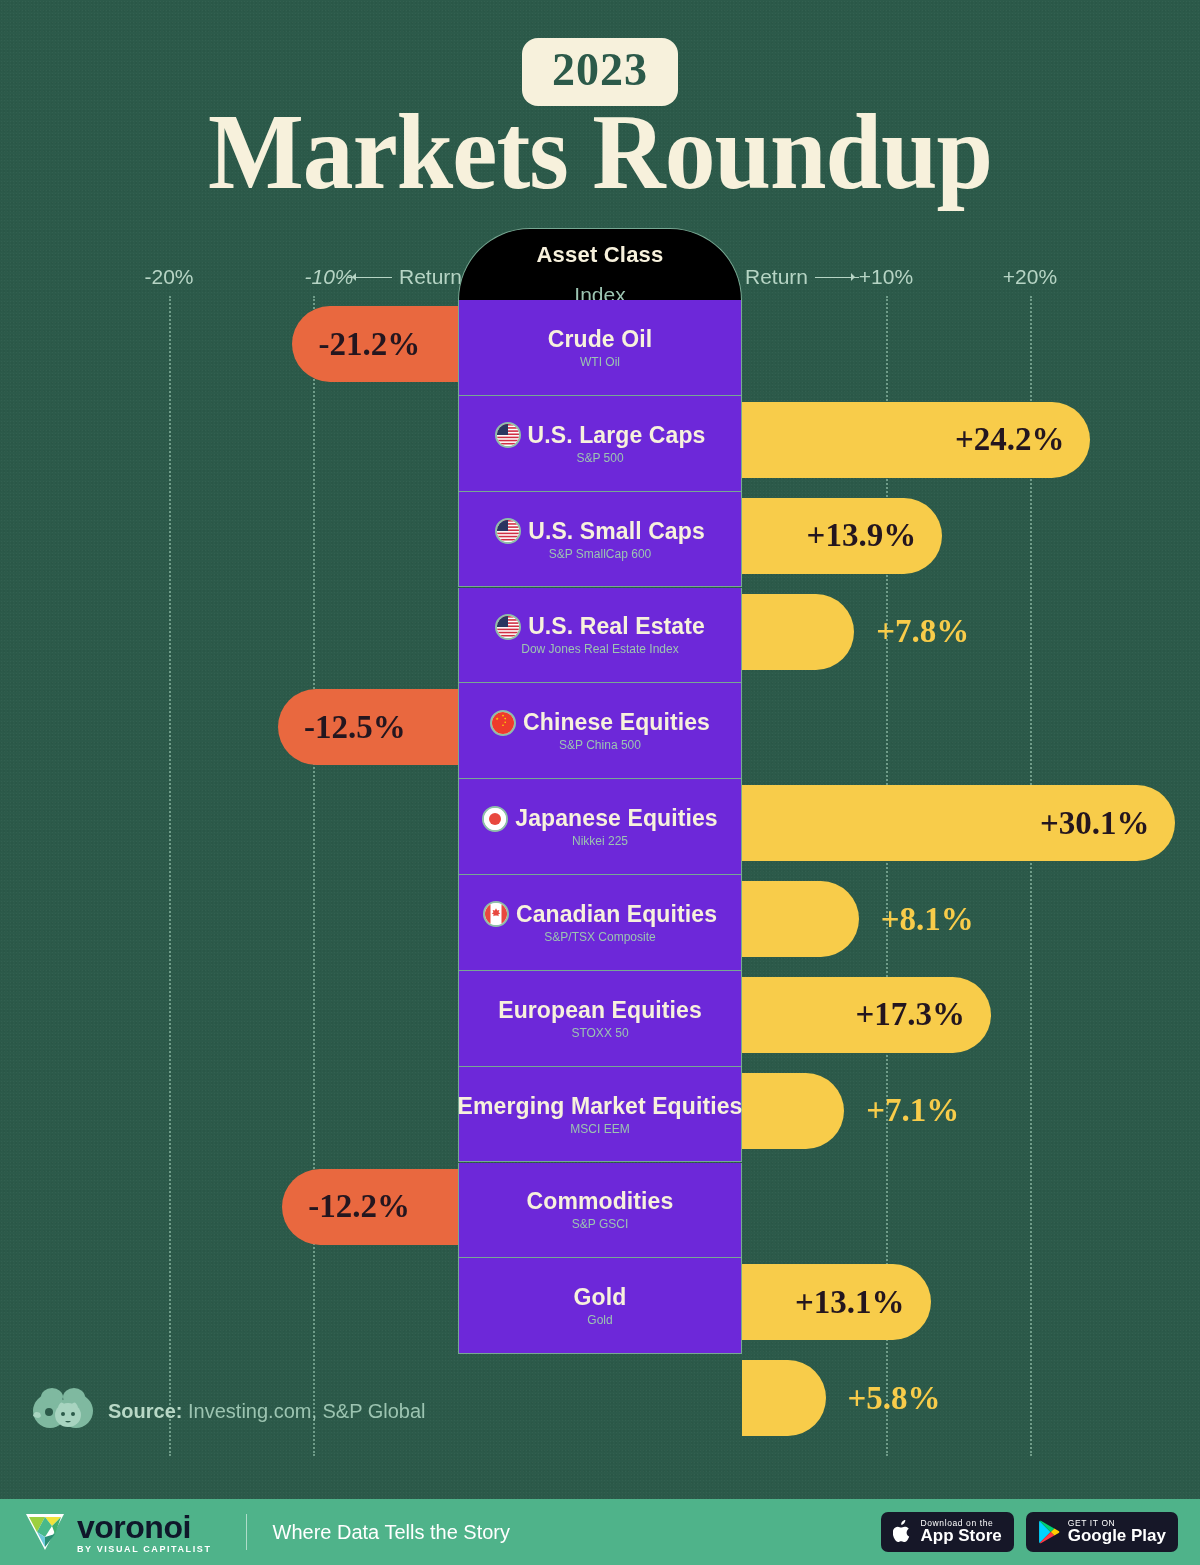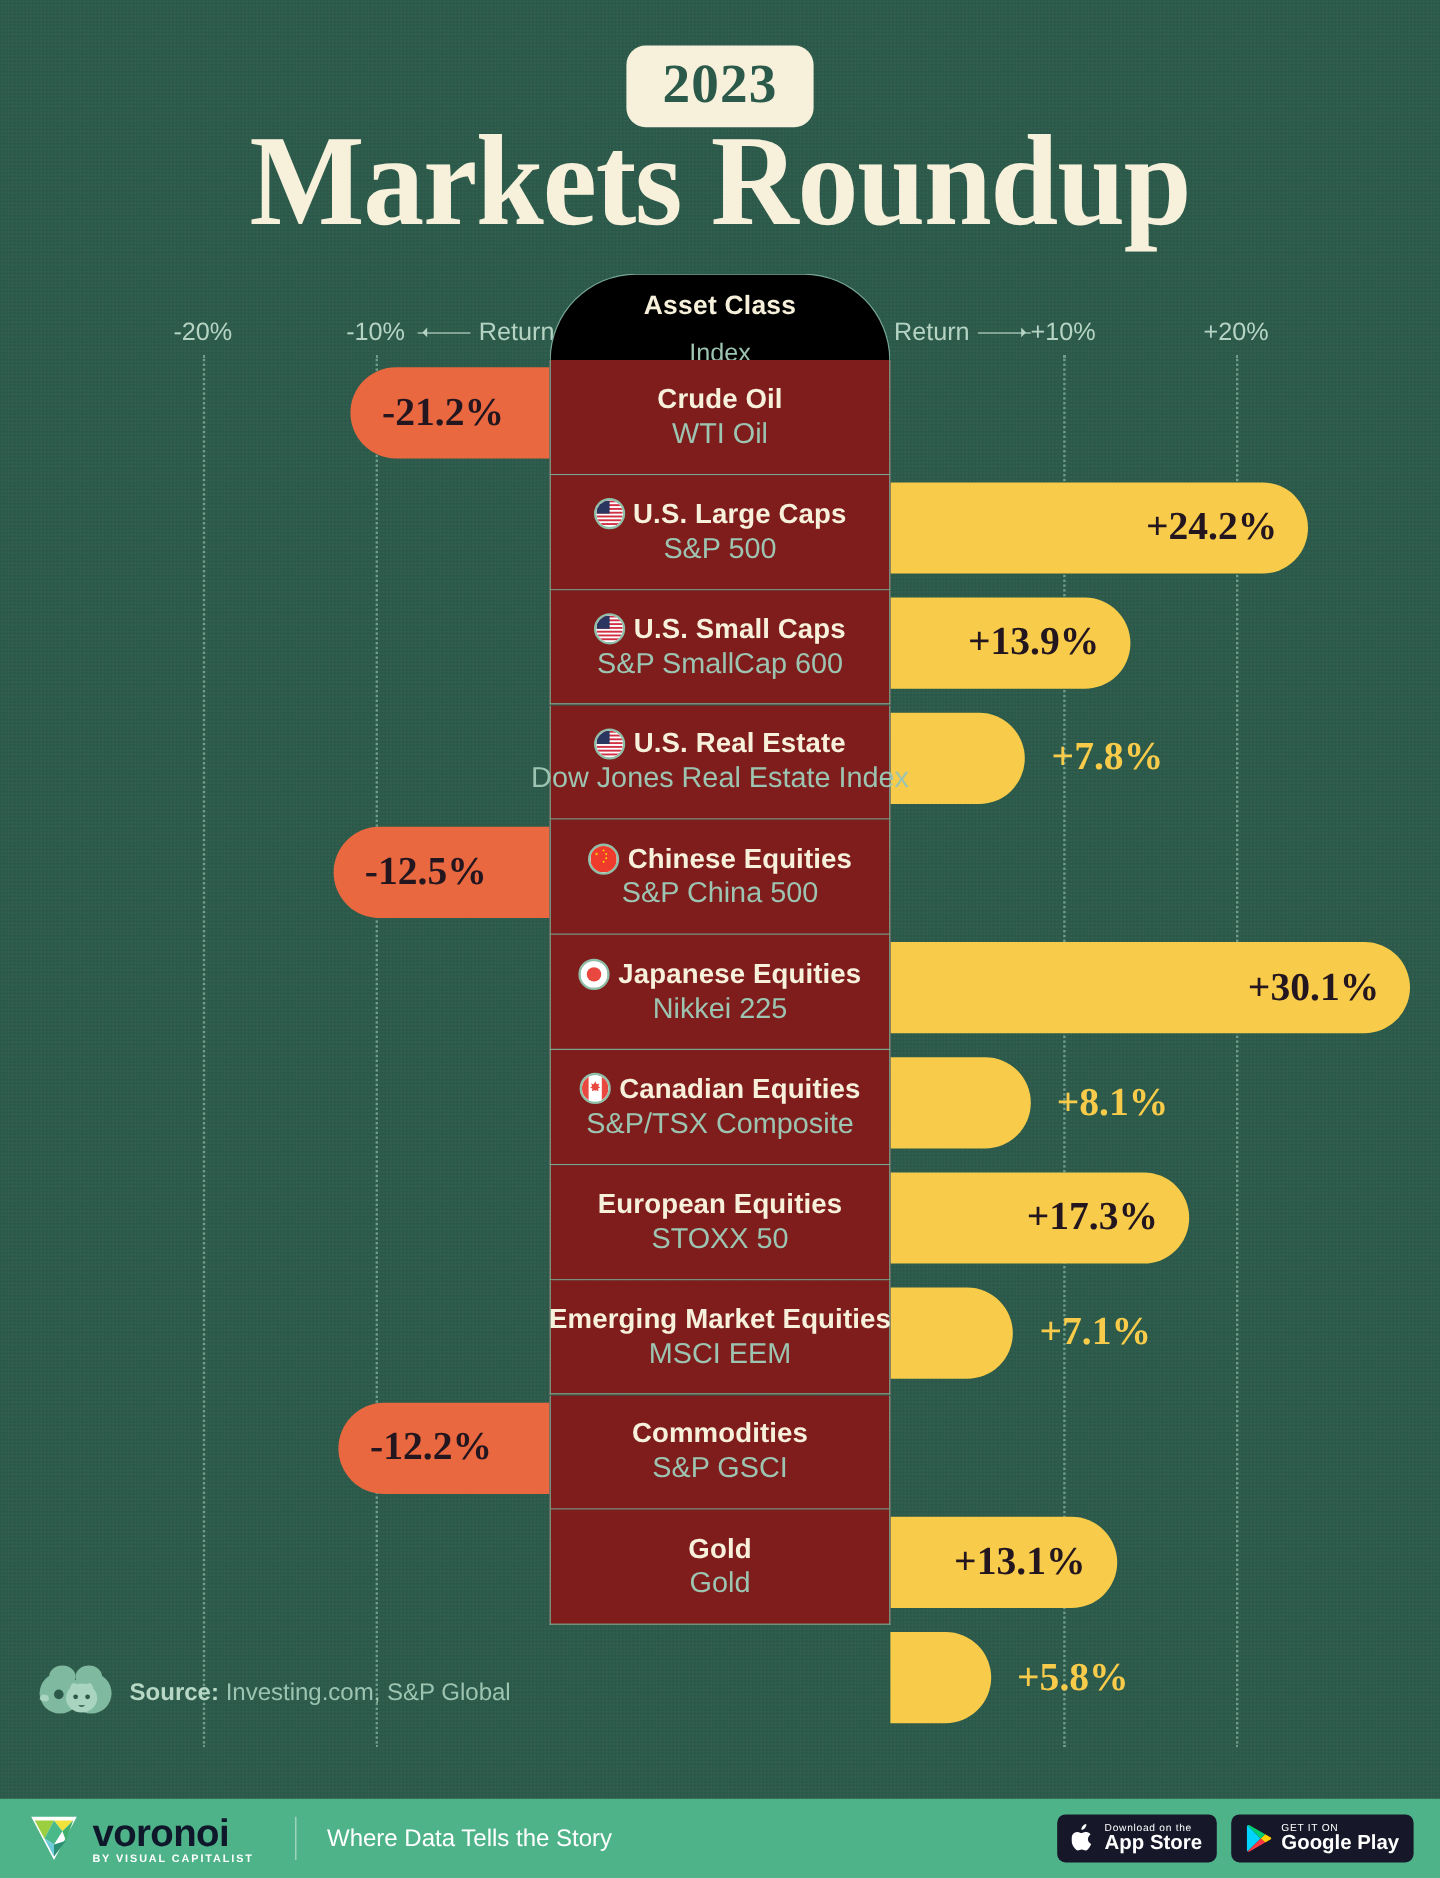--- a/index.html
+++ b/index.html
@@ -66,36 +66,36 @@
   }
   .center-cap .cap-title{ font-size:22px; font-weight:bold; color:#f7f1dc; letter-spacing:.2px; }
   .center-cap .cap-sub{ font-size:21px; color:#9cc4b1; font-weight:400; margin-top:15px;}
 
   
   .chart{ position:absolute; left:0; top:300px; width:1200px; height:1150px; }
   .row{ position:absolute; left:0; width:1200px; }
 
   .center-cell{
     position:absolute; left:458px; width:284px; height:100%;
-    background:#7f1d1d;
+    background:#6d28d9;
     border-left:1.5px solid #77a893;
     border-right:1.5px solid #77a893;
     border-bottom:1.5px solid #77a893;
     display:flex; flex-direction:column; align-items:center; justify-content:center;
     text-align:center;
   }
   .asset-line{ display:flex; align-items:center; justify-content:center; gap:7px; }
   .flag{
     width:26px; height:26px; border-radius:50%;
     border:2px solid #8fbfa9; overflow:hidden; position:relative; flex:0 0 auto;
     display:inline-block; background:#fff;
   }
   .flag svg{ display:block; width:100%; height:100%; }
   .asset-name{ font-size:23px; font-weight:bold; color:#f7f1dc; white-space:nowrap; letter-spacing:.1px;}
-  .asset-index{ font-size:24px; color:#9cc4b1; font-weight:300; margin-top:2px; white-space:nowrap;}
+  .asset-index{ font-size:12px; color:#9cc4b1; font-weight:300; margin-top:2px; white-space:nowrap;}
 
   .bar{
     position:absolute; height:76px; top:6px;
     display:flex; align-items:center;
   }
   .bar.pos{ background:#f8cc4a; border-radius:0 42px 42px 0; left:742px; justify-content:flex-end; }
   .bar.neg{ background:#e9683f; border-radius:42px 0 0 42px; right:742px; justify-content:flex-start; }
 
   .bar-val{
     font-family:"Liberation Serif", serif; font-weight:bold;
@@ -140,21 +140,21 @@
 </head>
 <body>
 
 <div class="stage">
 
   <div class="year-badge">2023</div>
   <div class="main-title">Markets Roundup</div>
 
   <div class="axis-labels" id="axis-labels">
       <span class="axis-tick" style="left: 169px;">-20%</span>
-      <span class="axis-tick" style="left: 313px;">-10%</span>
+      <span class="axis-tick" style="left: 329px; font-style: italic;">-10%</span>
       <span class="axis-tick" style="left: 886px;">+10%</span>
       <span class="axis-tick" style="left: 1030px;">+20%</span>
       <span class="axis-dir" style="left: 348px;">
         <span class="arrow-line left"></span>
         <span>Return</span>
       </span>
       <span class="axis-dir" style="left: 745px;">
         <span>Return</span>
         <span class="arrow-line right"></span>
       </span>

